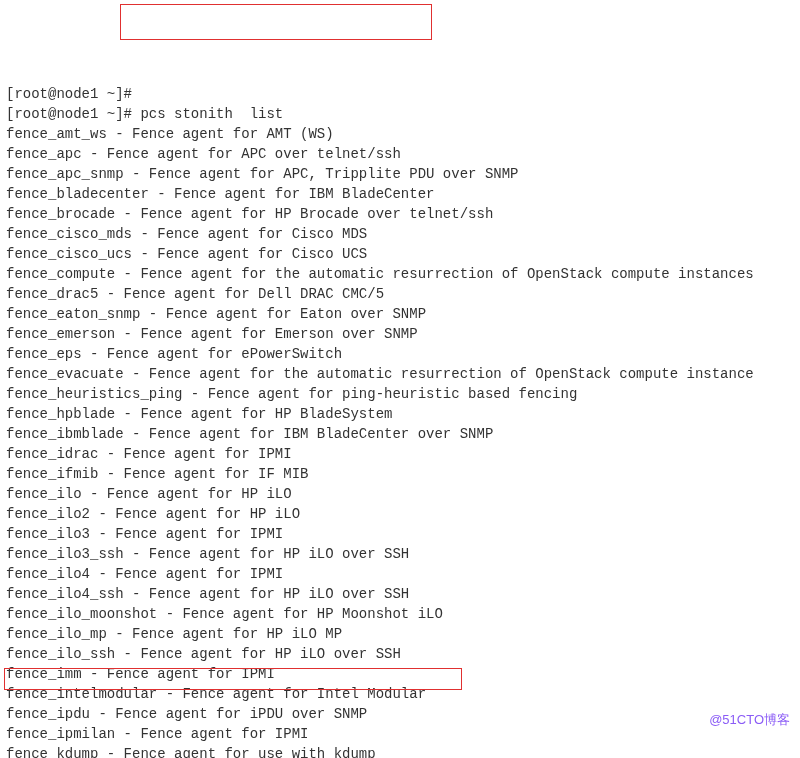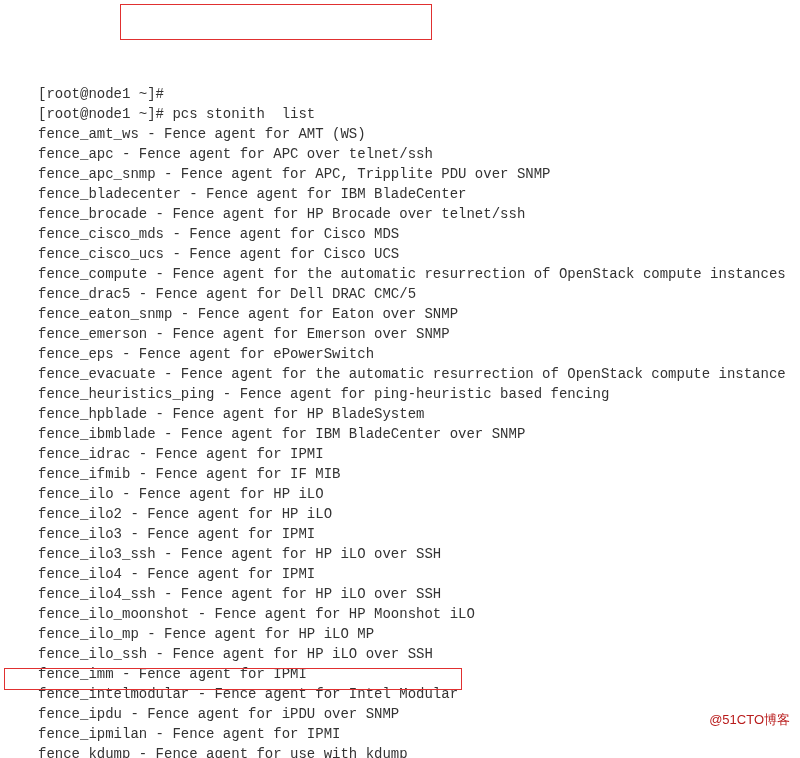--- a/index.html
+++ b/index.html
@@ -12,21 +12,20 @@
     color: #333333;
     white-space: pre;
     position: relative;
     width: 800px;
     height: 758px;
     box-sizing: border-box;
     overflow: hidden;
   }
   .line {
     white-space: pre;
-    margin-left: 32px;
   }
   .highlight-box {
     position: absolute;
     border: 1px solid #e03030;
     pointer-events: none;
   }
   .box1 {
     left: 120px;
     top: 4px;
     width: 310px;
@@ -35,21 +34,21 @@
   .box2 {
     left: 4px;
     top: 668px;
     width: 456px;
     height: 20px;
   }
   .watermark {
     position: absolute;
     right: 10px;
     bottom: 28px;
-    color: #b91c1c;
+    color: #8b5cf6;
     font-family: Arial, sans-serif;
     font-size: 13px;
   }
 </style>
 </head>
 <body>
 
 
 
 <div id="term"><div class="line">[root@node1 ~]#</div><div class="line">[root@node1 ~]# pcs stonith  list</div><div class="line">fence_amt_ws - Fence agent for AMT (WS)</div><div class="line">fence_apc - Fence agent for APC over telnet/ssh</div><div class="line">fence_apc_snmp - Fence agent for APC, Tripplite PDU over SNMP</div><div class="line">fence_bladecenter - Fence agent for IBM BladeCenter</div><div class="line">fence_brocade - Fence agent for HP Brocade over telnet/ssh</div><div class="line">fence_cisco_mds - Fence agent for Cisco MDS</div><div class="line">fence_cisco_ucs - Fence agent for Cisco UCS</div><div class="line">fence_compute - Fence agent for the automatic resurrection of OpenStack compute instances</div><div class="line">fence_drac5 - Fence agent for Dell DRAC CMC/5</div><div class="line">fence_eaton_snmp - Fence agent for Eaton over SNMP</div><div class="line">fence_emerson - Fence agent for Emerson over SNMP</div><div class="line">fence_eps - Fence agent for ePowerSwitch</div><div class="line">fence_evacuate - Fence agent for the automatic resurrection of OpenStack compute instance</div><div class="line">fence_heuristics_ping - Fence agent for ping-heuristic based fencing</div><div class="line">fence_hpblade - Fence agent for HP BladeSystem</div><div class="line">fence_ibmblade - Fence agent for IBM BladeCenter over SNMP</div><div class="line">fence_idrac - Fence agent for IPMI</div><div class="line">fence_ifmib - Fence agent for IF MIB</div><div class="line">fence_ilo - Fence agent for HP iLO</div><div class="line">fence_ilo2 - Fence agent for HP iLO</div><div class="line">fence_ilo3 - Fence agent for IPMI</div><div class="line">fence_ilo3_ssh - Fence agent for HP iLO over SSH</div><div class="line">fence_ilo4 - Fence agent for IPMI</div><div class="line">fence_ilo4_ssh - Fence agent for HP iLO over SSH</div><div class="line">fence_ilo_moonshot - Fence agent for HP Moonshot iLO</div><div class="line">fence_ilo_mp - Fence agent for HP iLO MP</div><div class="line">fence_ilo_ssh - Fence agent for HP iLO over SSH</div><div class="line">fence_imm - Fence agent for IPMI</div><div class="line">fence_intelmodular - Fence agent for Intel Modular</div><div class="line">fence_ipdu - Fence agent for iPDU over SNMP</div><div class="line">fence_ipmilan - Fence agent for IPMI</div><div class="line">fence_kdump - Fence agent for use with kdump</div></div>

